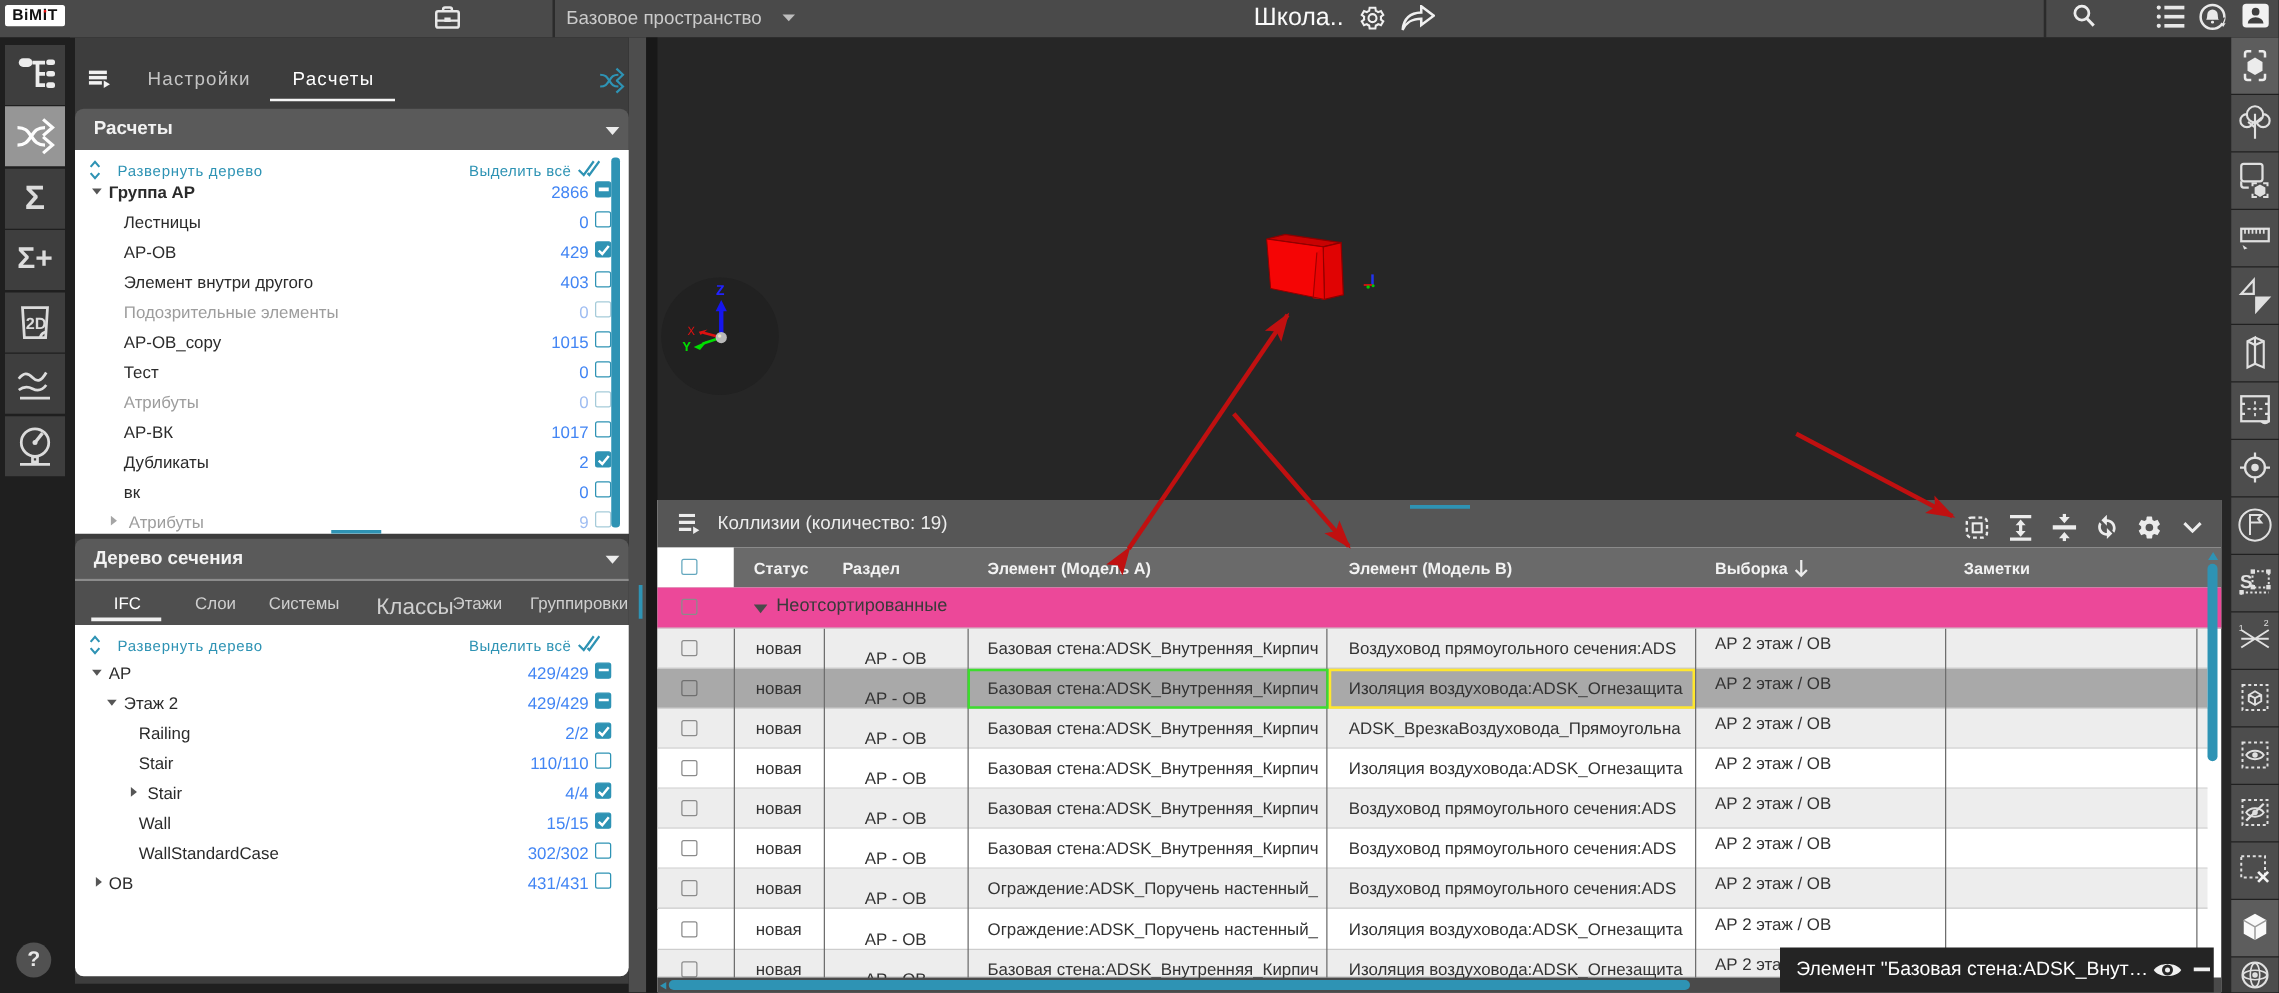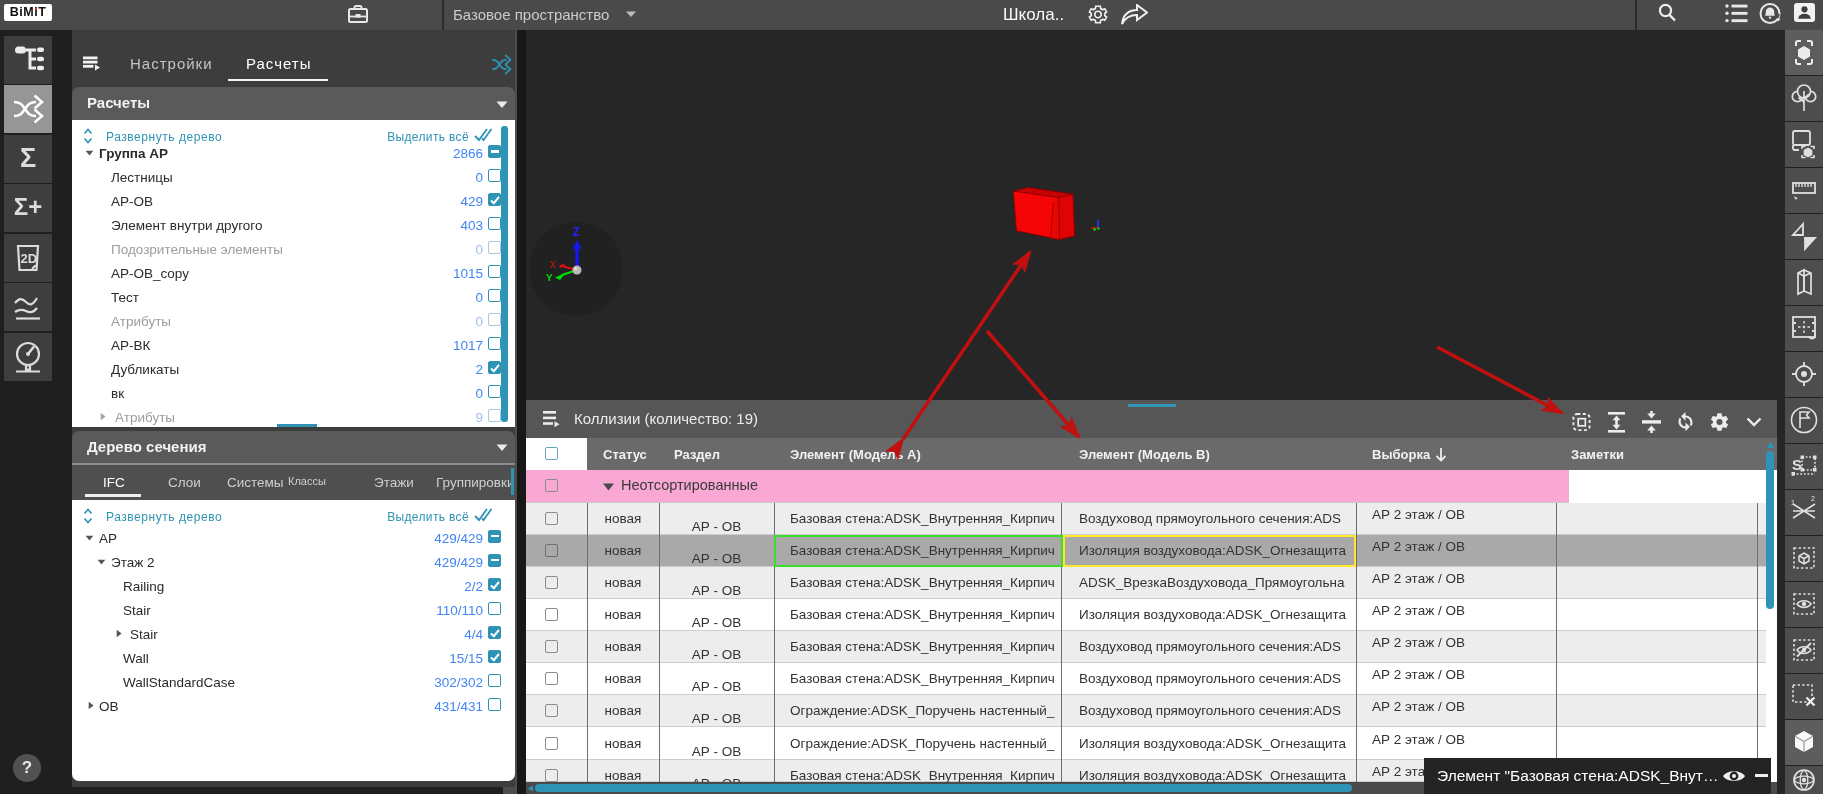--- a/index.html
+++ b/index.html
@@ -14,21 +14,21 @@
     color:#111; font-weight:bold; font-size:12.5px; text-align:center; line-height:17px;
     letter-spacing:0.5px; }
   .tsep { top:0; width:2px; height:30px; background:#2b2b2b; }
 
   
   #lstrip { left:0; top:30px; width:56px; height:764px; background:#1f1f1f; }
   .ltile { position:absolute; left:4px; width:48px; height:48px; background:#3e3e3e; }
   .ltile.sel { background:#969696; }
 
   
-  #sidebar { left:60px; top:30px; width:443px; height:757px; background:#3d3d3d;margin-left:12px; }
+  #sidebar { left:60px; top:30px; width:443px; height:757px; background:#3d3d3d; }
   #gutter { left:503px; top:30px; width:14px; height:764px; background:#4d4d4d; }
   .sechdr { left:0; width:443px; height:32px; border-radius:7px 7px 0 0; background:#5a5a5a; color:#f2f2f2;
     font-weight:bold; font-size:15px; line-height:32px; padding-left:15px; }
   .whitebox { left:0; width:443px; background:#fff; overflow:hidden; }
   .treerow { position:absolute; left:0; width:443px; height:24px; font-size:13.5px; color:#2b2b2b; }
   .treerow .lbl { position:absolute; top:4px; }
   .treerow .num { position:absolute; top:4px; right:32px; }
   .num { color:#4285f4; font-size:13.5px; }
   .gray .lbl { color:#9d9d9d; }
   .gray .num { color:#9fbdf2; }
@@ -74,21 +74,21 @@
       <rect x="2" y="6" width="18" height="13" rx="1.5" fill="none" stroke="#e8e8e8" stroke-width="2"></rect>
       <path d="M7.5 6 V4.5 a1.5 1.5 0 0 1 1.5 -1.5 h4 a1.5 1.5 0 0 1 1.5 1.5 V6" fill="none" stroke="#e8e8e8" stroke-width="2"></path>
       <rect x="8.5" y="11" width="5" height="3.6" fill="#e8e8e8"></rect>
       <rect x="2" y="12.6" width="18" height="1.8" fill="#e8e8e8"></rect>
     </svg>
     <div class="tsep abs" style="left:442px"></div>
     <div class="abs" style="left:453px;top:0;height:30px;line-height:30px;color:#cbcbcb;font-size:15px">Базовое пространство</div>
     <svg class="abs" style="left:625px;top:10px" width="12" height="8" viewBox="0 0 12 8">
         <path d="M1 1.5 L6 7 L11 1.5 Z" fill="#bdbdbd"></path>
       </svg>
-    <div class="abs" style="left:1003px;top:0;height:30px;line-height:29px;color:#fafafa;font-size:17px">Школа..</div>
+    <div class="abs" style="left:1003px;top:0;height:30px;line-height:29px;color:#fafafa;font-size:20px">Школа..</div>
     <svg class="abs" style="left:1087px;top:2px" width="22" height="25" viewBox="0 0 24 24">
       <path fill="none" stroke="#f0f0f0" stroke-width="1.8" d="M12 8.5a3.5 3.5 0 1 0 0 7 3.5 3.5 0 0 0 0-7Zm7.4 3.5a7.4 7.4 0 0 0-.1-1.2l2.1-1.6-2-3.4-2.4 1a7.4 7.4 0 0 0-2.1-1.2L14.5 3h-5l-.4 2.6a7.4 7.4 0 0 0-2.1 1.2l-2.4-1-2 3.4 2.1 1.6a7.4 7.4 0 0 0 0 2.4l-2.1 1.6 2 3.4 2.4-1a7.4 7.4 0 0 0 2.1 1.2l.4 2.6h5l.4-2.6a7.4 7.4 0 0 0 2.1-1.2l2.4 1 2-3.4-2.1-1.6c.07-.4.1-.8.1-1.2Z"></path>
     </svg>
     <svg class="abs" style="left:1121px;top:4px" width="27" height="22" viewBox="0 0 27 22">
       <path d="M16 1 L26 8.5 L16 16 V11 C8 11 4 14 1 20 C2 11 7 6.2 16 6 Z" fill="none" stroke="#f0f0f0" stroke-width="2"></path>
     </svg>
     <div class="tsep abs" style="left:1635px"></div>
     <svg class="abs" style="left:1655px;top:3px" width="24" height="24" viewBox="0 0 24 24">
       <circle cx="10.5" cy="7.5" r="5.6" fill="none" stroke="#ececec" stroke-width="2.2"></circle>
       <line x1="14.5" y1="11.8" x2="20" y2="17.5" stroke="#ececec" stroke-width="2.4"></line>
@@ -321,21 +321,21 @@
     <div class="abs sechdr" style="top:401px">Дерево сечения</div>
     <svg class="abs" style="left:424px;top:414px" width="12" height="8" viewBox="0 0 12 8">
         <path d="M0.5 0.5 L6 7 L11.5 0.5 Z" fill="#ececec"></path>
       </svg>
     <div class="abs" style="left:0;top:433px;width:443px;height:2px;background:#8c8c8c"></div>
     <div class="abs" style="left:0;top:435px;width:443px;height:35px;background:#4f4f4f">
       <div class="abs" style="left:31px;top:10px;font-size:13.5px;color:#fff">IFC</div>
       <div class="abs" style="left:13px;top:29px;width:56px;height:2.5px;background:#f0f0f0"></div>
       <div class="abs" style="left:96px;top:10px;font-size:13.5px;color:#cfcfcf">Слои</div>
       <div class="abs" style="left:155px;top:10px;font-size:13.5px;color:#cfcfcf">Системы</div>
-      <div class="abs" style="left:216px;top:10px;font-size:11px;color:#cfcfcf">Классы</div>
+      <div class="abs" style="left:241px;top:10px;font-size:18px;color:#cfcfcf">Классы</div>
       <div class="abs" style="left:302px;top:10px;font-size:13.5px;color:#cfcfcf">Этажи</div>
       <div class="abs" style="left:364px;top:10px;font-size:13.5px;color:#cfcfcf">Группировки</div>
     </div>
     <div class="abs whitebox" style="top:470px;height:281px;border-radius:0 0 7px 7px">
       <svg class="abs" style="left:11px;top:8px" width="10" height="16" viewBox="0 0 10 16">
         <path d="M1.5 5.5 L5 1.5 L8.5 5.5" fill="none" stroke="#2e93b4" stroke-width="1.7"></path>
         <path d="M1.5 10.5 L5 14.5 L8.5 10.5" fill="none" stroke="#2e93b4" stroke-width="1.7"></path>
       </svg>
       <div class="abs teal" style="left:34px;top:9.5px;font-size:12px;letter-spacing:0.55px">Развернуть дерево</div>
       <div class="abs teal" style="right:46px;top:9.5px;font-size:12px;letter-spacing:0.35px">Выделить всё</div>
@@ -469,21 +469,21 @@
       <svg class="abs" style="left:908px;top:9px" width="14" height="15" viewBox="0 0 14 15">
           <path d="M7 1 V13 M2.5 9 L7 13.5 L11.5 9" fill="none" stroke="#ececec" stroke-width="1.8"></path>
         </svg>
       <div class="abs thead" style="left:1045px">Заметки</div>
 
       <svg class="abs" style="left:1240px;top:3px" width="9" height="8" viewBox="0 0 9 8">
           <path d="M0.5 7 L4.5 0.5 L8.5 7 Z" fill="#2e93b4"></path>
         </svg>
     </div>
 
-    <div class="abs" style="left:0;top:70px;width:1043px;height:32.5px;background:#f9a8d4;border-bottom:1px solid #c9c9c9">
+    <div class="abs" style="left:0;top:70px;width:1251px;height:32.5px;background:#ec4899;border-bottom:1px solid #c9c9c9">
       <span class="tcb" style="top:9px"></span>
       <svg class="abs" style="left:77px;top:13px" width="11" height="8" viewBox="0 0 11 8">
           <path d="M0 0.5 L11 0.5 L5.5 7.5 Z" fill="#4a4a4a"></path>
         </svg>
       <div class="abs" style="left:95px;top:7px;font-size:14.5px;color:#3a3a3a">Неотсортированные</div>
     </div>
 
     <div class="trow" style="top:102.5px;background:#ededed">
         <span class="tcb"></span>
         <span class="c1">новая</span>

